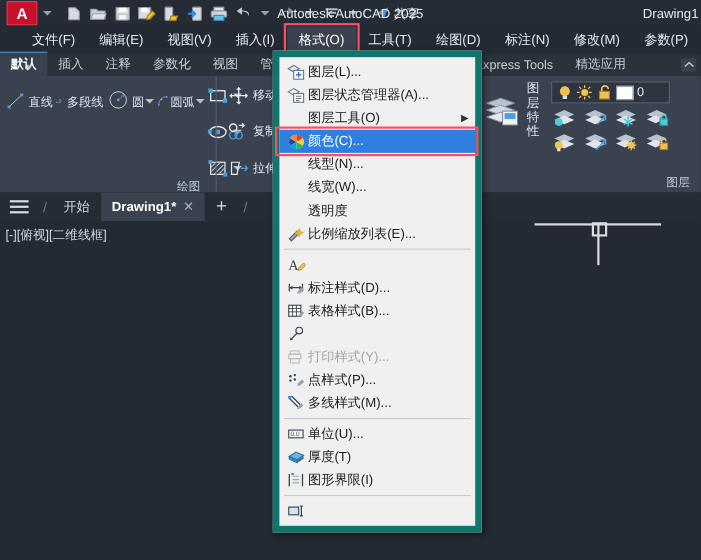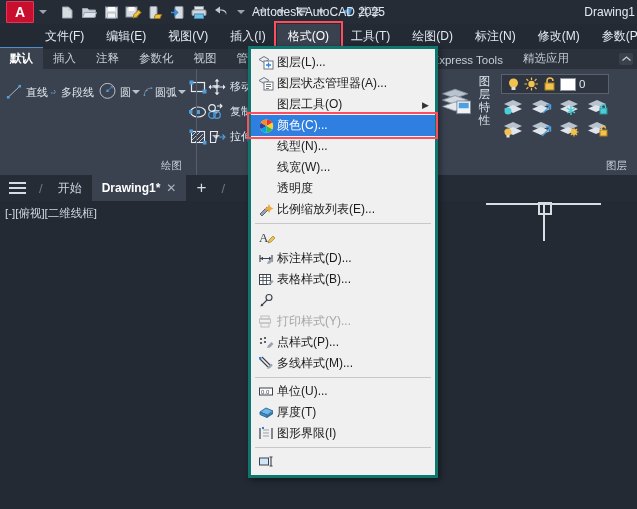--- a/index.html
+++ b/index.html
@@ -38,21 +38,21 @@
     position:absolute;left:50%;transform:translateX(-50%);
     color:#e3e9f0;font-size:12px;white-space:nowrap;text-align:center;
   }
   .docname{
     position:absolute;right:2px;color:#e3e9f0;font-size:12px;white-space:nowrap;
   }
 
   
   .menubar{
     position:absolute;left:0;top:24px;width:637px;height:25px;
-    background:#232a33;display:flex;align-items:center;padding-left:34px;
+    background:#232a33;display:flex;align-items:center;padding-left:18px;
     box-sizing:border-box;
   }
   .menuitem{
     color:#e3e9f0;font-size:12px;padding:4px 11px;white-space:nowrap;position:relative;
   }
   .menuitem.open{background:#3a4250;color:#ffffff;}
   .menuitem.open::after{
     content:"";position:absolute;left:-3px;top:-3px;right:-3px;bottom:-4px;
     border:2px solid #ff4d5e;pointer-events:none;
   }
@@ -86,21 +86,21 @@
     display:flex;align-items:flex-end;justify-content:flex-end;gap:4px;
   }
   .bigbtn{
     width:44px;display:flex;flex-direction:row;align-items:center;gap:1px;padding-top:3px;
   }
   .bigbtn .lbl{color:#dfe6ee;font-size:11px;white-space:nowrap;}
   .bigbtn .dd{
     width:0;height:0;border-left:4px solid transparent;border-right:4px solid transparent;
     border-top:4px solid #b9c3ce;
   }
-  .smallcol{display:flex;flex-direction:column;gap:4px;padding-top:4px;}
+  .smallcol{display:flex;flex-direction:column;gap:12px;padding-top:4px;}
   .smallrow{display:flex;align-items:center;gap:3px;height:21px;}
   .smallrow .lbl{color:#dfe6ee;font-size:11px;white-space:nowrap;}
   .smallrow .dd{
     width:0;height:0;border-left:4px solid transparent;border-right:4px solid transparent;
     border-top:4px solid #b9c3ce;margin-left:1px;
   }
   .twolinelbl{color:#dfe6ee;font-size:11.5px;line-height:13px;text-align:center;}
   .layerbar{
     display:flex;align-items:center;gap:3px;background:#2e3540;border:1px solid #5a6personally;
     padding:2px 4px;border:1px solid #5a626e;
@@ -131,21 +131,21 @@
   .viewlabel{
     position:absolute;left:5px;top:5px;color:#cfd7e0;font-size:11.5px;white-space:nowrap;
   }
   .crosshair-v{position:absolute;left:543px;top:203px;width:2px;height:38px;background:#d8dde3;}
   .crosshair-h{position:absolute;left:486px;top:203px;width:115px;height:2px;background:#d8dde3;}
   .pickbox{position:absolute;left:538px;top:202px;width:10px;height:9px;border:2px solid #d8dde3;background:transparent;}
 
   
   .dropdown{
     position:absolute;left:248px;top:46px;width:190px;
-    background:#f0f0f0;border:3px solid #0f766e;
+    background:#f0f0f0;border:6px solid #0f766e;
     box-shadow:2px 2px 6px rgba(0,0,0,.45);
     padding:3px 0;box-sizing:border-box;
     font-size:12px;color:#1b1b1b;
   }
   .ditem{
     display:flex;align-items:center;height:21px;padding:0 6px 0 4px;position:relative;
   }
   .ditem .ico{width:22px;height:17px;display:flex;align-items:center;justify-content:center;flex:0 0 22px;}
   .ditem .txt{flex:1;white-space:nowrap;}
   .ditem .arrow{color:#333;font-size:9px;}

